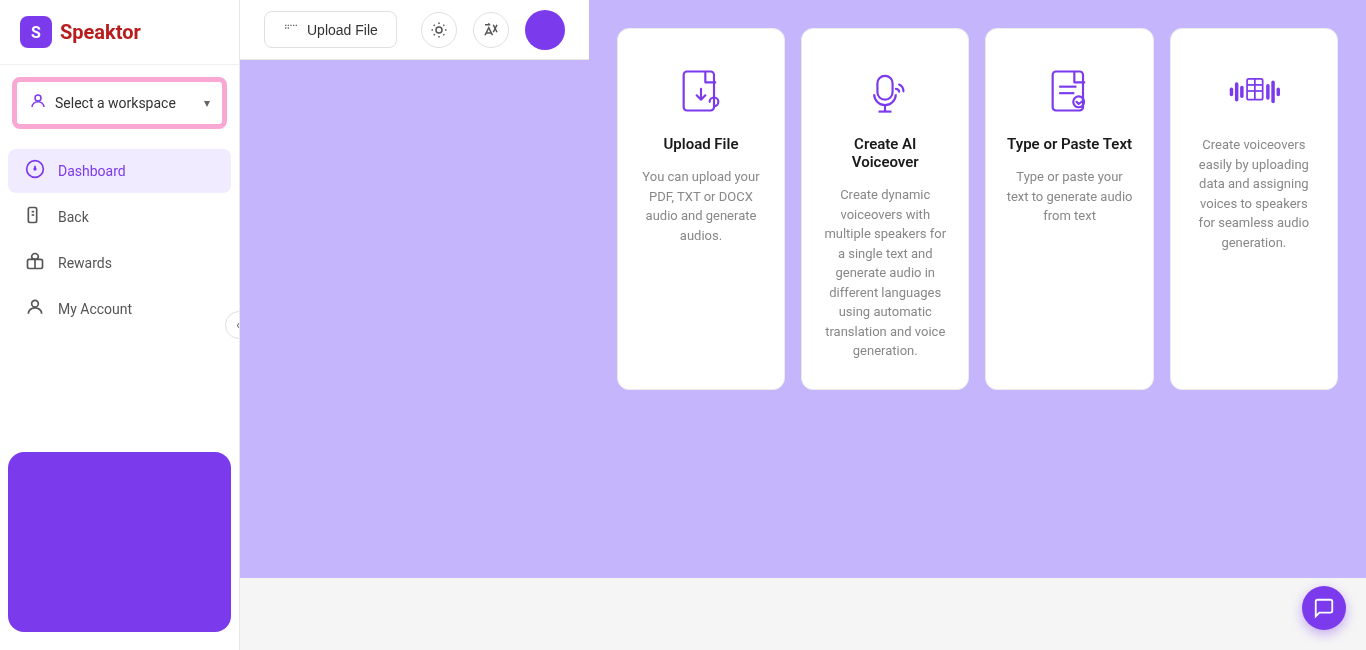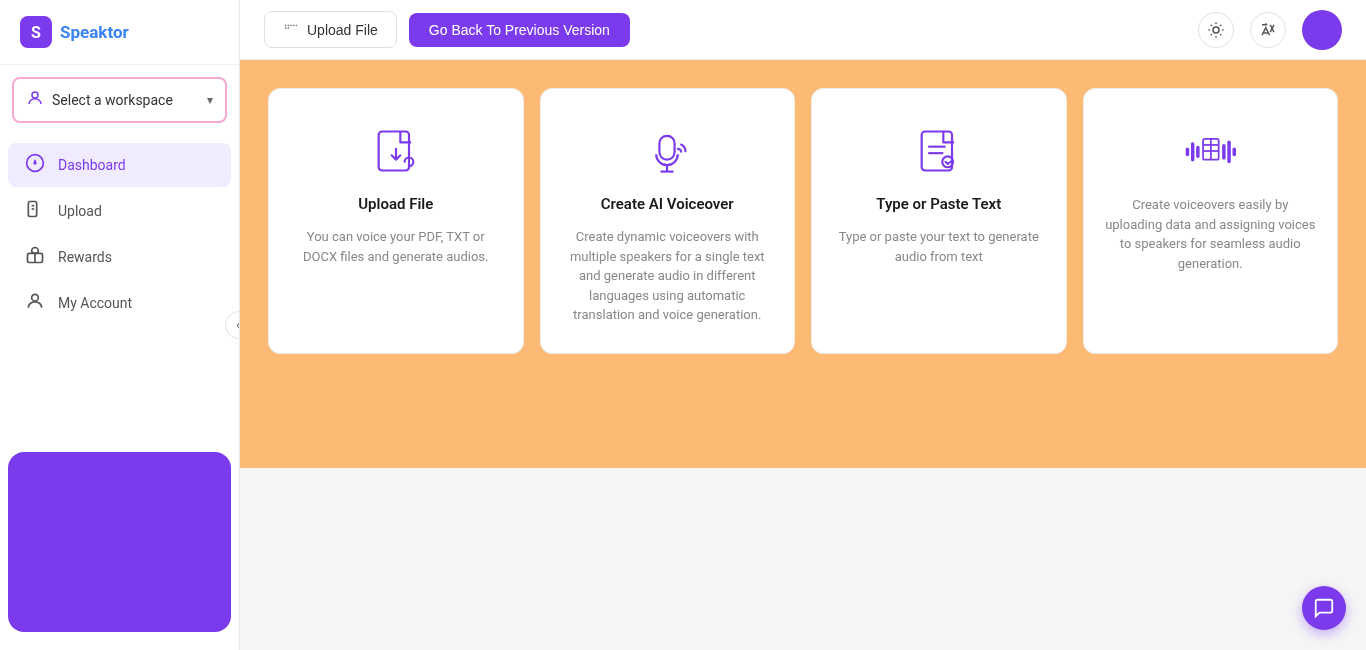--- a/index.html
+++ b/index.html
@@ -33,28 +33,28 @@
       border-radius: 8px;
       display: flex;
       align-items: center;
       justify-content: center;
       color: white;
       font-weight: bold;
       font-size: 16px;
     }
 
     .logo-text {
-      font-size: 17px;
+      font-size: 20px;
       font-weight: 700;
-      color: #3b82f6;
+      color: #b91c1c;
     }
 
     .workspace-selector {
       margin: 12px 12px;
-      border: 2px solid #f9a8d4;
+      border: 5px solid #f9a8d4;
       border-radius: 8px;
       padding: 10px 12px;
       display: flex;
       align-items: center;
       gap: 8px;
       cursor: pointer;
       background: #fff;
     }
 
     .workspace-icon {
@@ -131,23 +131,23 @@
       cursor: pointer;
       z-index: 10;
       font-size: 12px;
       color: #555;
     }
 
     
     .main {
       flex: 1;
       display: flex;
-      flex-direction: column;
-      background: #fdba74;
-      height: 468px;
+      flex-direction: row;
+      background: #c4b5fd;
+      height: 578px;
       overflow: hidden;
     }
 
     
     .header {
       background: #fff;
       border-bottom: 1px solid #e8e8e8;
       padding: 10px 24px;
       display: flex;
       align-items: center;
@@ -324,21 +324,21 @@
       <span>Dashboard</span>
     </div>
     <div class="nav-item">
       <span class="nav-item-icon">
         <svg width="20" height="20" viewBox="0 0 24 24" fill="none" stroke="currentColor" stroke-width="2">
           <rect x="4" y="3" width="10" height="18" rx="2"></rect>
           <line x1="8" y1="8" x2="11" y2="8"></line>
           <line x1="8" y1="12" x2="11" y2="12"></line>
         </svg>
       </span>
-      <span>Upload</span>
+      <span>Back</span>
     </div>
     <div class="nav-item">
       <span class="nav-item-icon">
         <svg width="20" height="20" viewBox="0 0 24 24" fill="none" stroke="currentColor" stroke-width="2">
           <rect x="3" y="10" width="18" height="11" rx="2"></rect>
           <path d="M12 10V21"></path>
           <path d="M12 10C12 10 8 10 8 7a4 4 0 0 1 8 0c0 3-4 3-4 3z"></path>
         </svg>
       </span>
       <span>Rewards</span>
@@ -370,23 +370,20 @@
           <line x1="3" y1="8" x2="5" y2="8"></line>
           <line x1="7" y1="8" x2="9" y2="8"></line>
           <line x1="11" y1="8" x2="13" y2="8"></line>
           <line x1="15" y1="8" x2="17" y2="8"></line>
           <line x1="19" y1="8" x2="21" y2="8"></line>
           <line x1="3" y1="12" x2="5" y2="12"></line>
           <line x1="7" y1="12" x2="9" y2="12"></line>
         </svg>
       </span>
       <span>Upload File</span>
-    </button>
-    <button class="version-btn">
-      <span>Go Back To Previous Version</span>
     </button>
     <div class="header-spacer"></div>
     <div class="header-icons">
       <button class="icon-btn">
         <svg width="18" height="18" viewBox="0 0 24 24" fill="none" stroke="#555" stroke-width="2">
           <circle cx="12" cy="12" r="4"></circle>
           <line x1="12" y1="2" x2="12" y2="4"></line>
           <line x1="12" y1="20" x2="12" y2="22"></line>
           <line x1="2" y1="12" x2="4" y2="12"></line>
           <line x1="20" y1="12" x2="22" y2="12"></line>
@@ -416,21 +413,21 @@
       <div class="card">
         <div class="card-icon">
           <svg width="52" height="52" viewBox="0 0 48 48" fill="none" stroke="#7c3aed" stroke-width="2.5">
             <rect x="8" y="6" width="28" height="36" rx="3" stroke="#7c3aed"></rect>
             <path d="M28 6v10h10" stroke="#7c3aed" stroke-linejoin="round"></path>
             <path d="M24 22v10m0 0l-4-4m4 4l4-4" stroke="#7c3aed" stroke-linecap="round"></path>
             <path d="M32 34a4 4 0 1 1 4 4" stroke="#7c3aed" stroke-linecap="round"></path>
           </svg>
         </div>
         <div class="card-title">Upload File</div>
-        <div class="card-desc">You can voice your PDF, TXT or DOCX files and generate audios.</div>
+        <div class="card-desc">You can upload your PDF, TXT or DOCX audio and generate audios.</div>
       </div>
 
       <div class="card">
         <div class="card-icon">
           <svg width="52" height="52" viewBox="0 0 48 48" fill="none" stroke="#7c3aed" stroke-width="2.5">
             <path d="M24 10c-4 0-7 3-7 7v8c0 4 3 7 7 7s7-3 7-7v-8c0-4-3-7-7-7z"></path>
             <path d="M14 27c0 5.5 4.5 10 10 10s10-4.5 10-10"></path>
             <line x1="24" y1="37" x2="24" y2="43"></line>
             <line x1="18" y1="43" x2="30" y2="43"></line>
             <path d="M34 22c1.5 0 3 1.2 3 2.7" stroke-linecap="round"></path>

